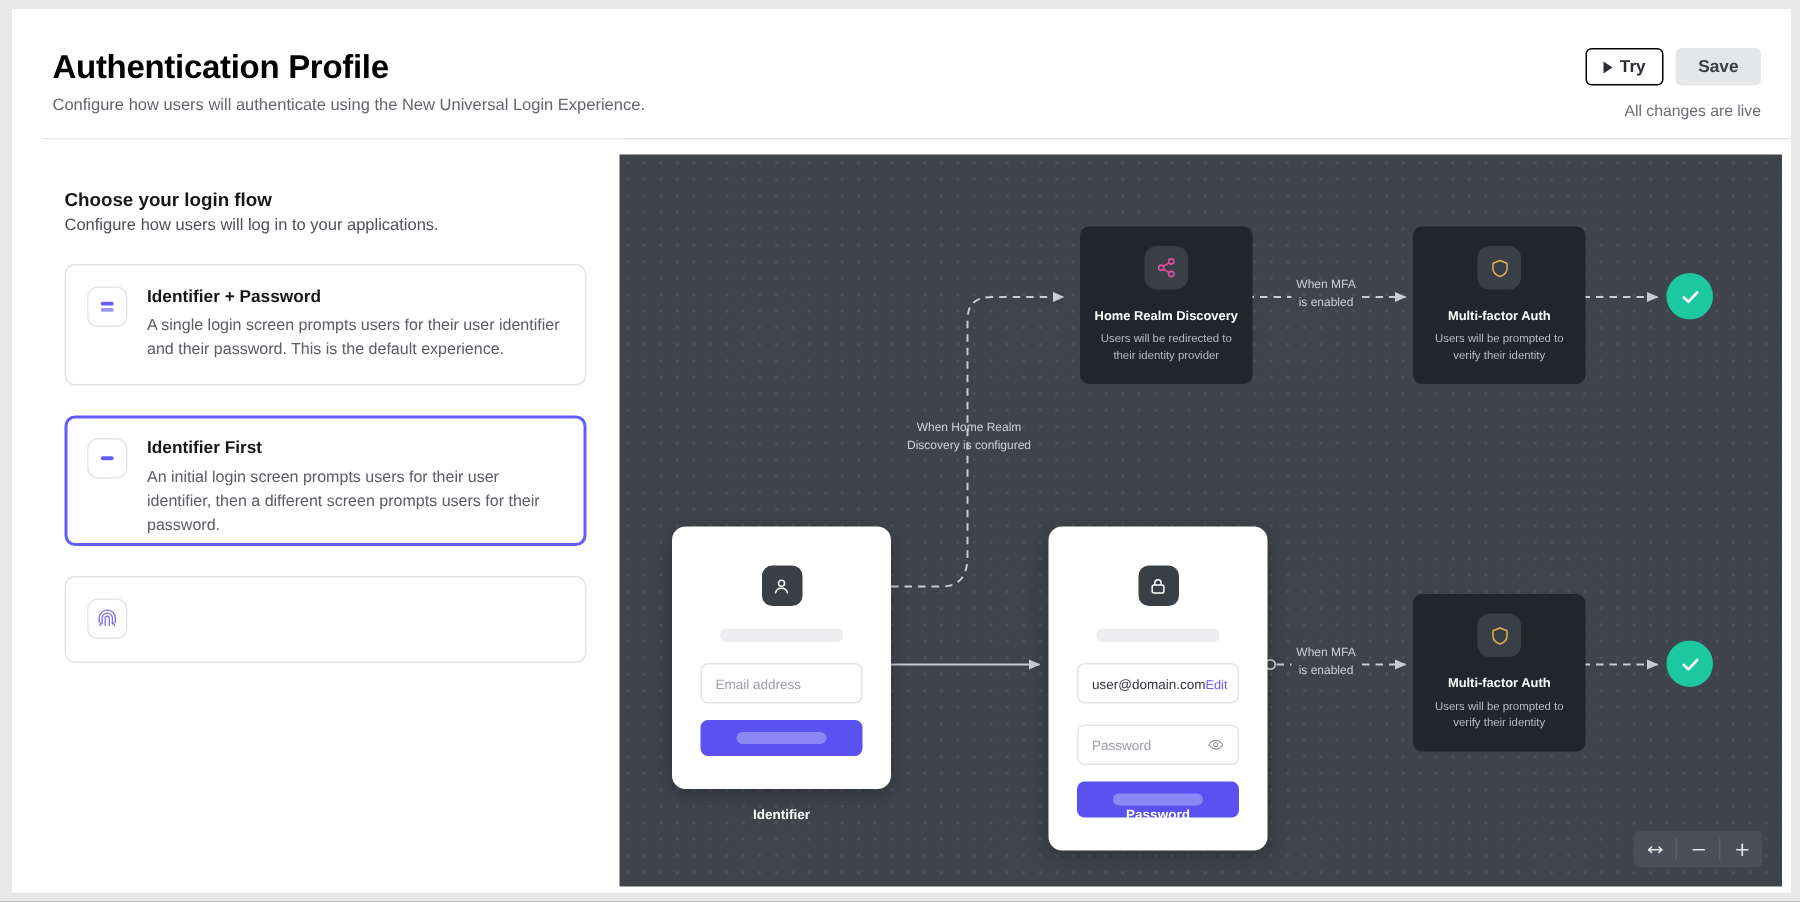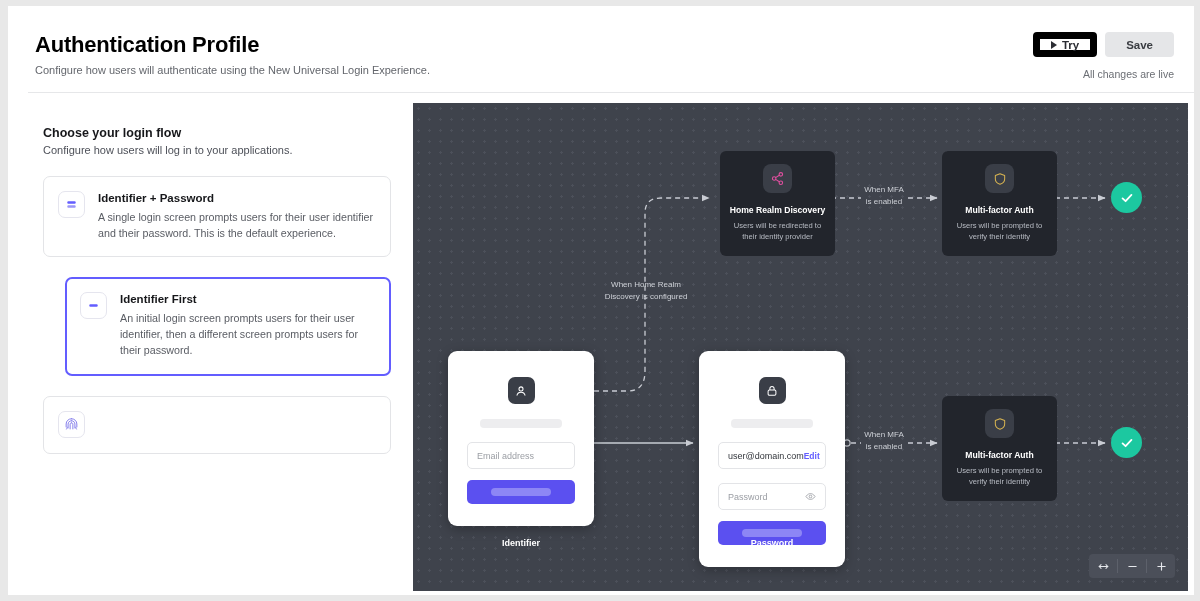--- a/index.html
+++ b/index.html
@@ -22,21 +22,21 @@
   .page-title {
     position: absolute; left: 27px; top: 26px;
     font-size: 22px; font-weight: 700; color: #000000; letter-spacing: -0.2px;
   }
   .page-sub {
     position: absolute; left: 27px; top: 58px;
     font-size: 11px; color: #63666c;
   }
   .header-actions { position: absolute; right: 20px; top: 26px; display: flex; gap: 8px; }
   .btn {
-    height: 25px; border: 7px solid #000000; border-radius: 4px;
+    height: 25px; border: 1px solid #000000; border-radius: 4px;
     background: #fff; color: #2b2d33; font-size: 11.5px; font-weight: 600;
     display: flex; align-items: center; justify-content: center; gap: 5px;
     padding: 0 11px; cursor: pointer; font-family: "Liberation Sans", sans-serif;
   }
   .btn-save { background: #e5e6e8; border-color: #e5e6e8; color: #3a3d42; padding: 0 14px; }
   .play-tri {
     width: 0; height: 0; border-left: 6px solid #2b2d33;
     border-top: 4px solid transparent; border-bottom: 4px solid transparent;
   }
   .changes-live {
@@ -48,21 +48,21 @@
   
   .left-panel { position: absolute; left: 0; top: 87px; width: 405px; height: 502px; background: #fff; }
   .sec-title { position: absolute; left: 35px; top: 33px; font-size: 12.5px; font-weight: 700; color: #16171a; }
   .sec-sub   { position: absolute; left: 35px; top: 51px; font-size: 11px; color: #4d5058; }
 
   .opt-list { position: absolute; left: 35px; top: 83px; width: 348px; display: flex; flex-direction: column; gap: 20px; }
   .opt {
     border: 1px solid #e3e4e7; border-radius: 7px; background: #fff;
     padding: 14px 14px 15px 14px; display: flex; gap: 13px; cursor: pointer;
   }
-  .opt.selected { border: 2px solid #635dff; padding: 13px 13px 16px 13px; margin-left: 22px; }
+  .opt.selected { border: 2px solid #635dff; padding: 13px 13px 4px 13px; }
   .opt-ico {
     flex: 0 0 auto; width: 27px; height: 27px; border-radius: 7px;
     border: 1px solid #e5e5ee; background: #fff;
     display: flex; align-items: center; justify-content: center;
   }
   .opt-body { flex: 1 1 auto; padding-top: 1px; }
   .opt-title { font-size: 11.5px; font-weight: 700; color: #16171a; display:flex; align-items:center; gap:7px; }
   .badge {
     display: inline-block; border: 1px solid #8e8ae6; border-radius: 3px;
     color: #6a64e0; font-size: 7px; font-weight: 700; letter-spacing: 0.6px;
@@ -110,21 +110,21 @@
     width: 27px; height: 27px; border-radius: 7px; background: #3a3e47;
     margin: 0 auto; display: flex; align-items: center; justify-content: center;
   }
   .login-bar { margin: 15px auto 0; width: 82px; height: 9px; border-radius: 4px; background: #ededef; }
   .login-field {
     margin-top: 14px; height: 27px; border: 1px solid #e3e4e7; border-radius: 5px;
     display: flex; align-items: center; padding: 0 9px; font-size: 9px; color: #8f9298;
   }
   .login-field .val { color: #33363c; flex: 1 1 auto; }
   .login-field .ph  { color: #9b9ea4; flex: 1 1 auto; }
-  .login-field .edit { color: #635dff; font-size: 8.5px; font-weight: 700; }
+  .login-field .edit { color: #635dff; font-size: 8.5px; font-weight: 400; }
   .login-btn {
     margin-top: 11px; height: 24px; border-radius: 5px; background: #5b50f0;
     display: flex; align-items: center; justify-content: center;
   }
   .login-btn i { display: block; width: 60px; height: 8px; border-radius: 4px; background: #8d86f5; }
   .card-label {
     position: absolute; width: 146px; text-align: center;
     font-size: 9px; font-weight: 700; color: #ffffff;
   }
 

